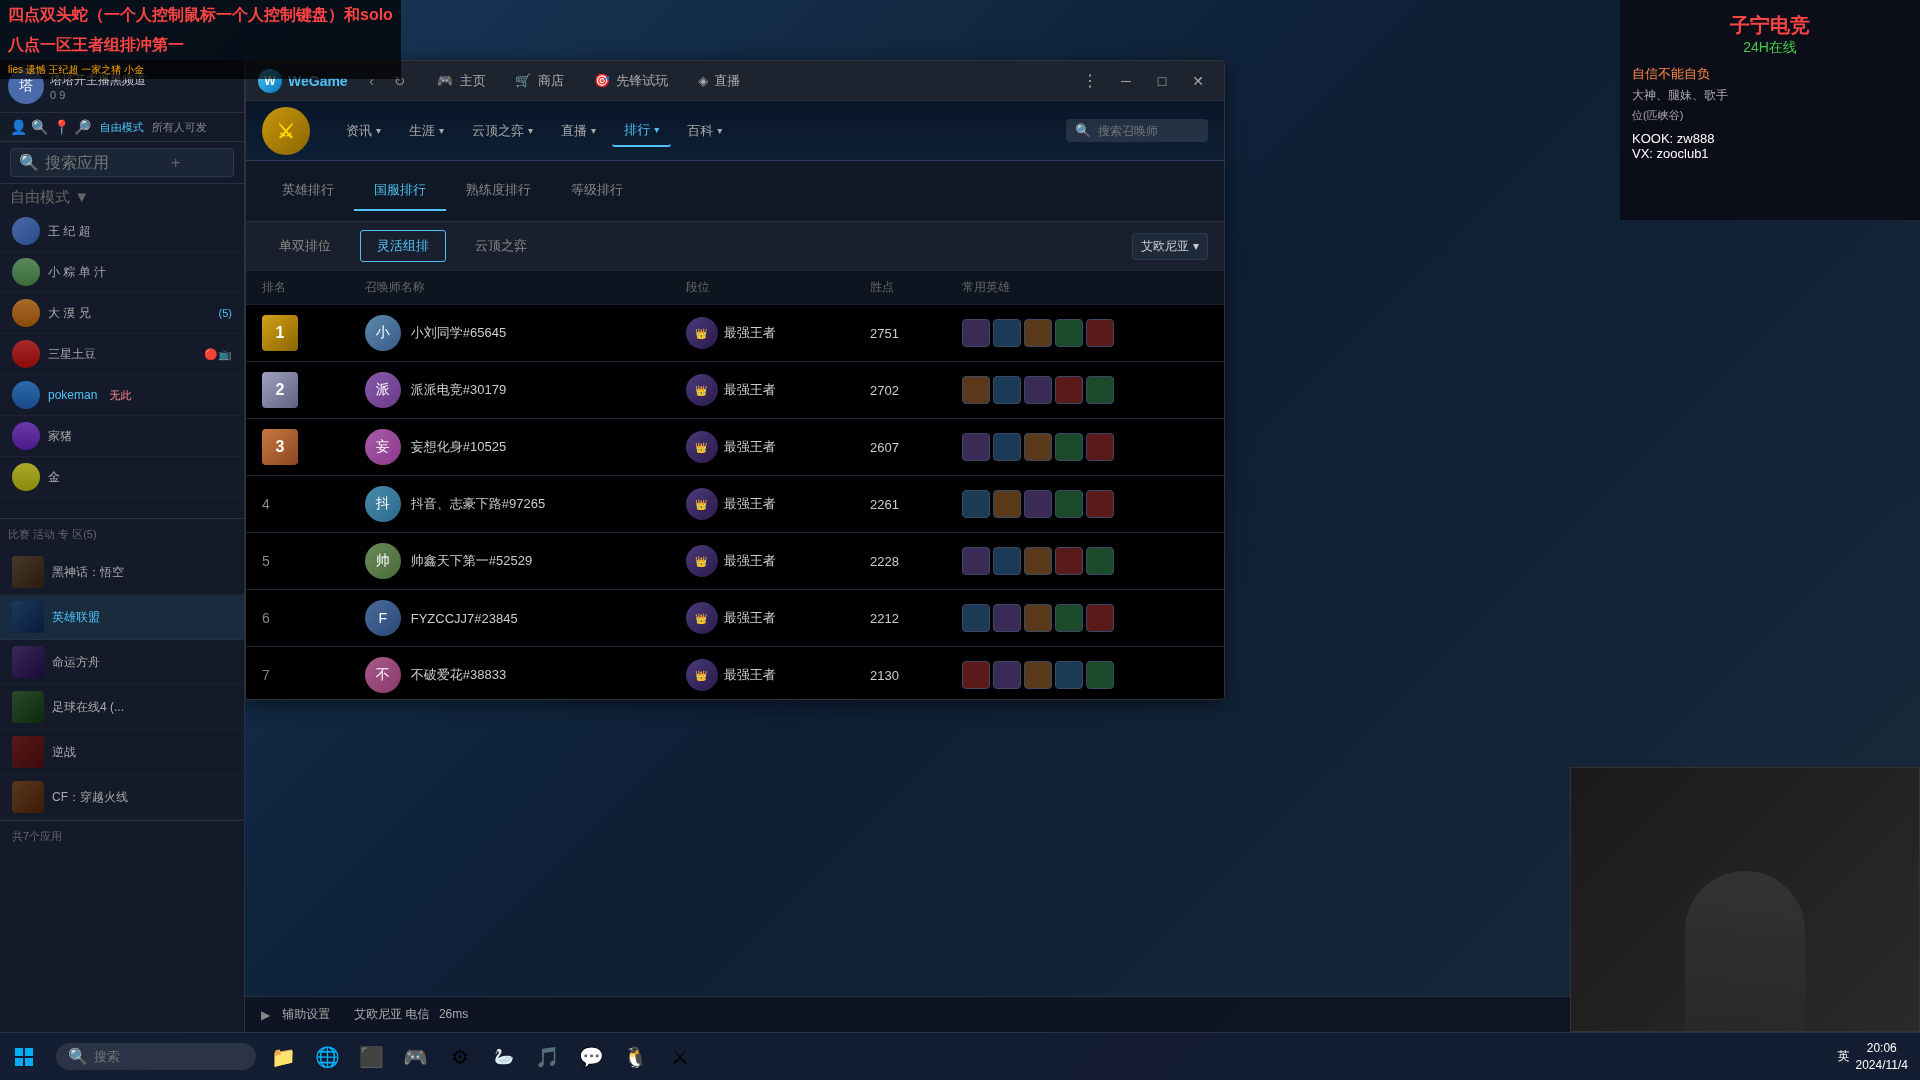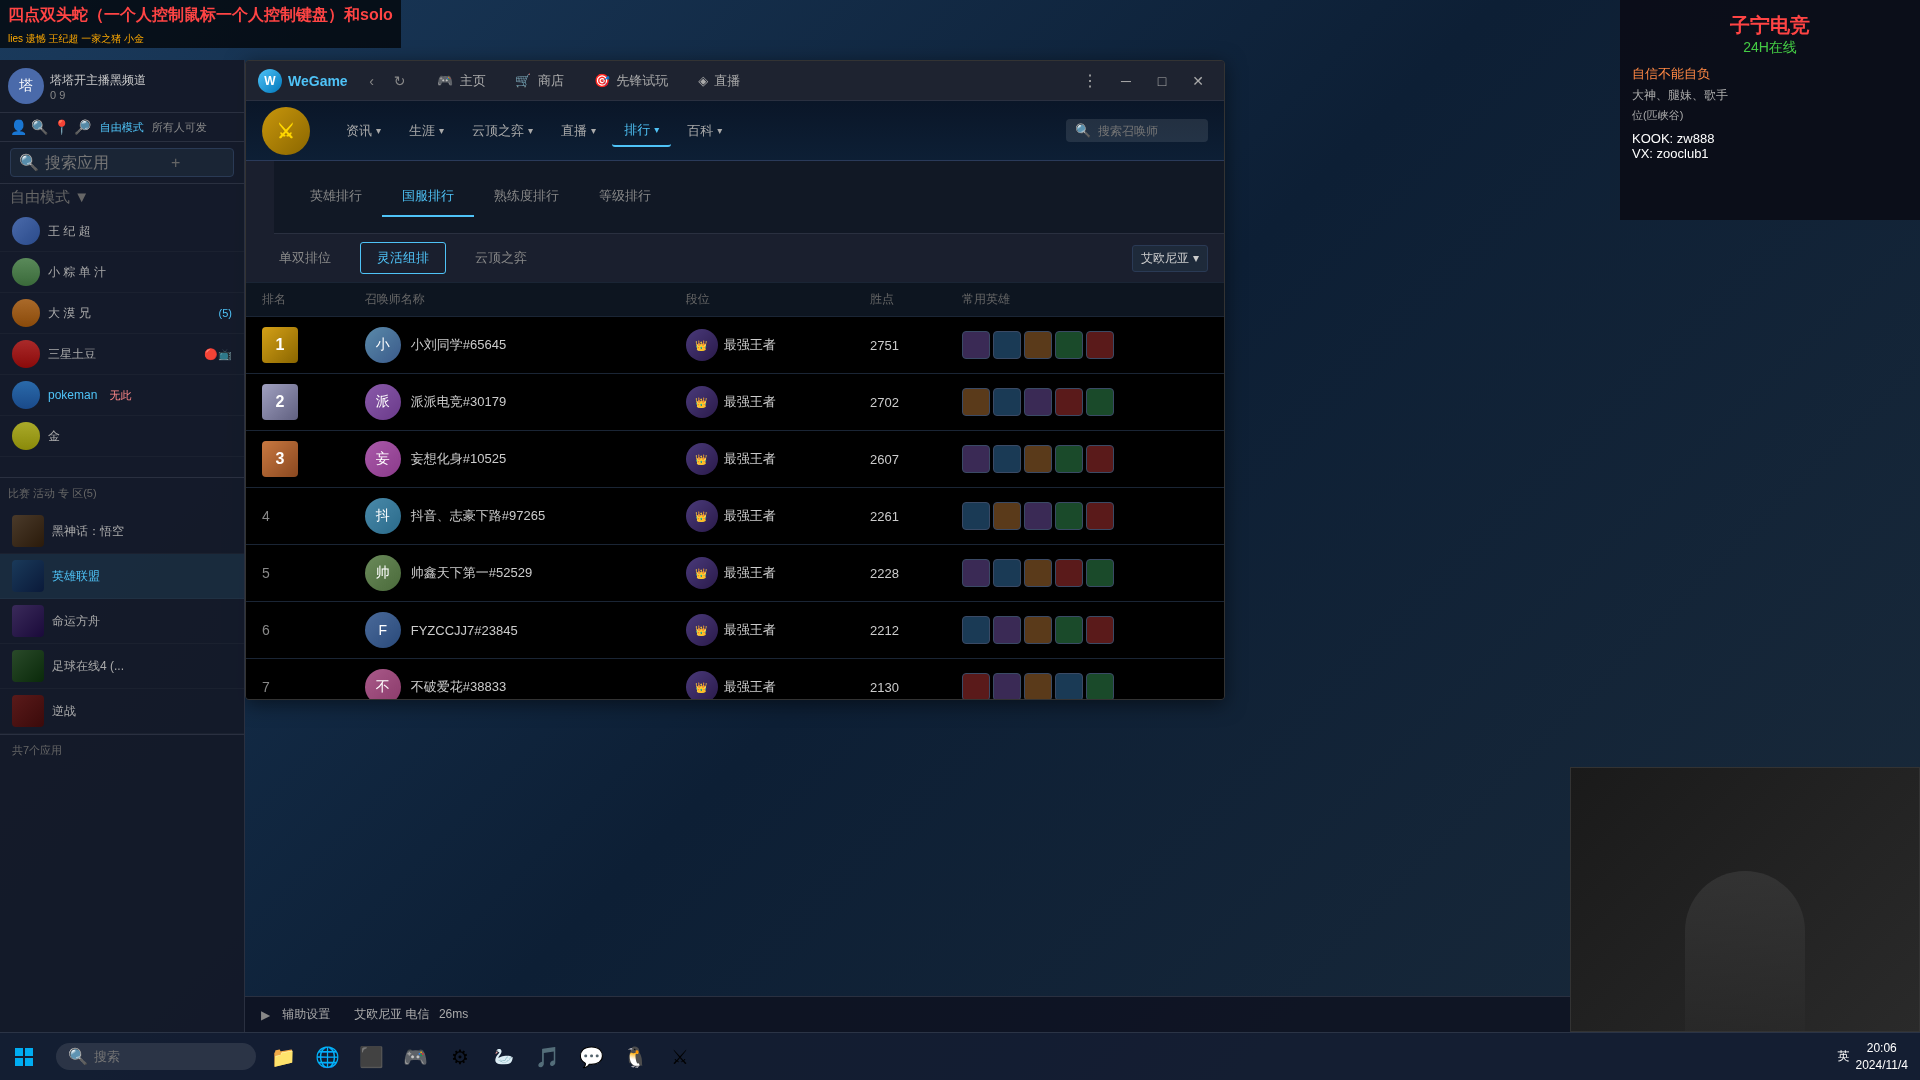--- a/index.html
+++ b/index.html
@@ -262,24 +262,23 @@
       outline: none;
       color: white;
       font-size: 12px;
       width: 100px;
     }
 
     
     .ranking-tabs {
       display: flex;
       gap: 0;
-      padding: 16px 16px;
+      padding: 10px 16px;
       background: #111825;
       border-bottom: 1px solid #2a3040;
-      margin-left: 28px;
     }
 
     .ranking-tab {
       padding: 10px 20px;
       color: #888;
       cursor: pointer;
       font-size: 13px;
       border-bottom: 2px solid transparent;
     }
     .ranking-tab.active { color: #4fc3f7; border-bottom: 2px solid #4fc3f7; }
@@ -556,20 +555,21 @@
       margin-left: auto;
     }
   </style>
 </head>
 <body>
 
 <div class="desktop">
 
   <div class="overlay-text">
     <div class="overlay-title">四点双头蛇（一个人控制鼠标一个人控制键盘）和solo</div>
+    <div class="overlay-title">八点一区王者组排冲第一</div>
     <div class="overlay-text-line2">lies 遗憾 王纪超  一家之猪 小金</div>
   </div>
 
   <div class="chat-sidebar">
 
     <div style="padding:8px;display:flex;align-items:center;gap:6px;border-bottom:1px solid #2a3040;">
       <div style="width:36px;height:36px;background:#4a6aaa;border-radius:50%;display:flex;align-items:center;justify-content:center;color:white;font-size:14px;">塔</div>
       <div style="flex:1;">
         <div style="color:#ccc;font-size:12px;">塔塔开主播黑频道</div>
         <div style="color:#888;font-size:11px;">0 9</div>
@@ -614,20 +614,24 @@
       <div class="chat-avatar" style="background:linear-gradient(#aa2a2a,#8a0a0a);"></div>
       <span>三星土豆</span>
       <span style="margin-left:auto;font-size:11px;color:#aaa;">🔴📺</span>
     </div>
     <div class="chat-item">
       <div class="chat-avatar" style="background:linear-gradient(#2a6aaa,#1a4a8a);"></div>
       <span style="color:#4fc3f7;">pokeman</span>
       <span style="color:#ff8888;font-size:11px;margin-left:4px;">无此</span>
     </div>
     <div class="chat-item">
+      <div class="chat-avatar" style="background:linear-gradient(#6a3aaa,#4a1a8a);"></div>
+      <span>家猪</span>
+    </div>
+    <div class="chat-item">
       <div class="chat-avatar" style="background:linear-gradient(#aaaa2a,#8a8a0a);"></div>
       <span>金</span>
     </div>
 
     <div style="height:20px;"></div>
 
     <div style="padding:4px 8px;border-top:1px solid #2a3040;">
       <div style="font-size:11px;color:#666;padding:4px 0;">比赛 活动 专 区(5)</div>
     </div>
 
@@ -643,20 +647,24 @@
       <div class="game-icon" style="background:linear-gradient(135deg,#3a2a5a,#1a0a3a);border-radius:4px;"></div>
       <span>命运方舟</span>
     </div>
     <div class="chat-item">
       <div class="game-icon" style="background:linear-gradient(135deg,#2a4a2a,#0a2a0a);border-radius:4px;"></div>
       <span>足球在线4 (...</span>
     </div>
     <div class="chat-item">
       <div class="game-icon" style="background:linear-gradient(135deg,#5a1a1a,#3a0a0a);border-radius:4px;"></div>
       <span>逆战</span>
+    </div>
+    <div class="chat-item">
+      <div class="game-icon" style="background:linear-gradient(135deg,#5a3a1a,#3a1a0a);border-radius:4px;"></div>
+      <span>CF：穿越火线</span>
     </div>
 
     <div style="padding:8px 12px;color:#666;font-size:11px;border-top:1px solid #2a3040;">共7个应用</div>
   </div>
 
   <div class="wegame-window">
 
     <div class="wegame-titlebar">
       <div class="wegame-logo">
         <div class="wegame-logo-icon">W</div>

